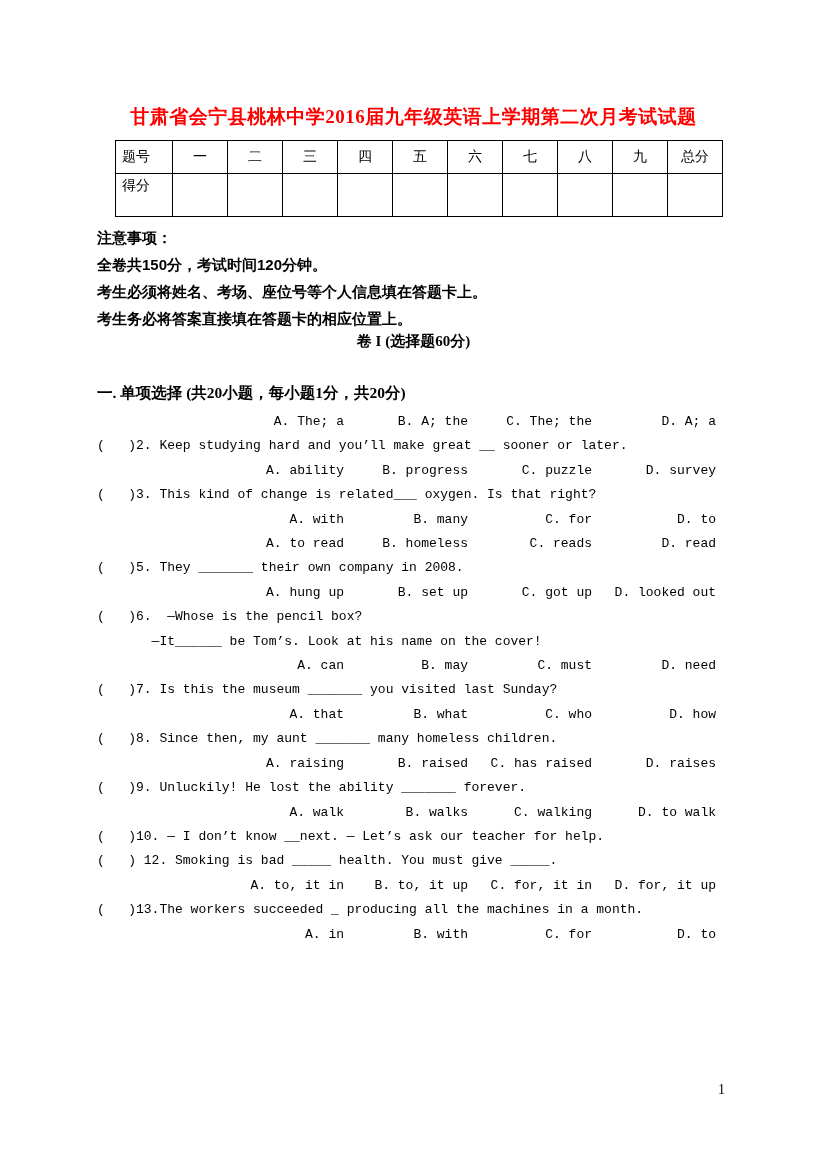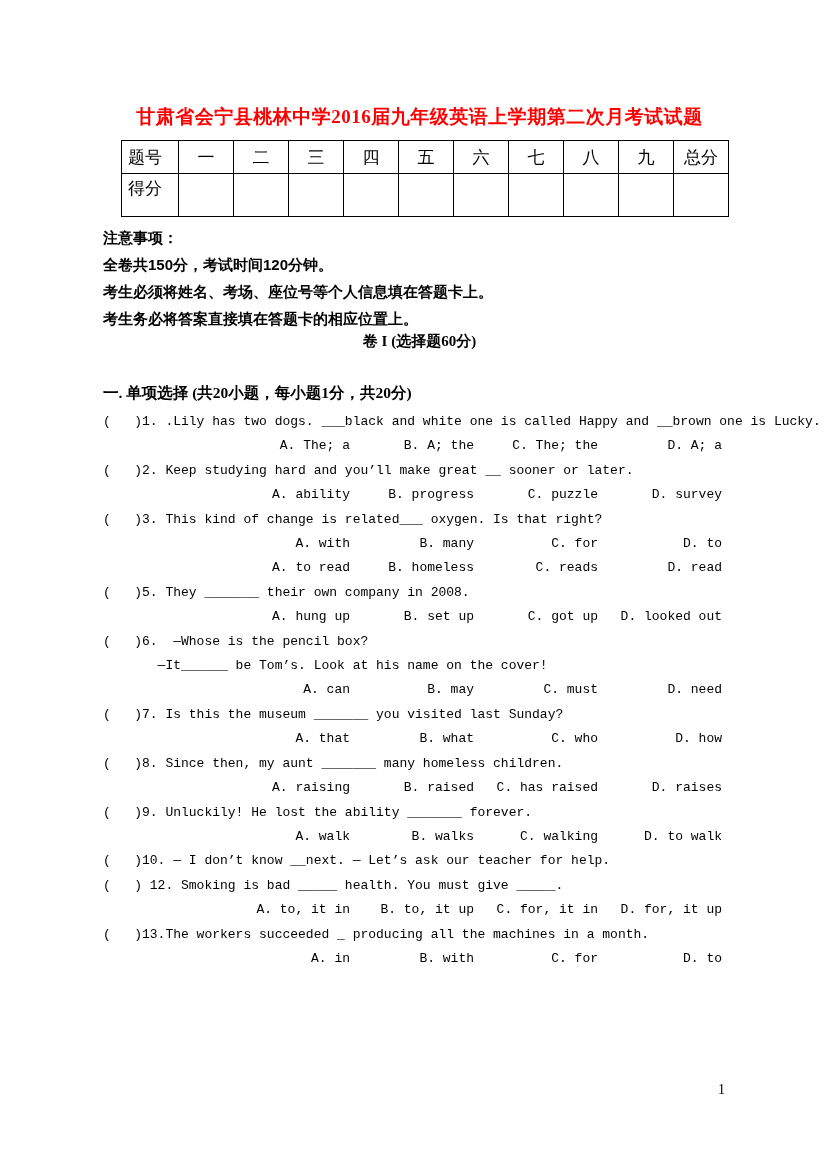--- a/index.html
+++ b/index.html
@@ -2,33 +2,33 @@
 <html><head>
 <meta charset="utf-8">
 <style>
   html, body { margin: 0; padding: 0; }
   body {
     width: 827px; height: 1170px;
     background: #ffffff; color: #000000;
     font-family: "Liberation Serif", "DejaVu Serif", serif;
     position: relative; overflow: hidden;
   }
-  .content { position: absolute; left: 103px; top: 104px; width: 633px; }
+  .content { position: absolute; left: 97px; top: 104px; width: 633px; }
 
   .title {
     margin: 0; text-align: center;
     font-family: "Liberation Serif", "DejaVu Serif", serif;
     font-weight: bold; font-size: 19px; line-height: 26px;
     letter-spacing: 0.5px;
   }
 
   .score-table {
     border-collapse: collapse; table-layout: fixed;
     width: 608px; margin: 10px 8px 0 18px;
-    font-size: 17px;
+    font-size: 14px;
     font-family: "Liberation Sans", "DejaVu Sans", sans-serif;
   }
   .score-table td { border: 1.5px solid #000; text-align: center; padding: 0; }
   .score-table tr.header-row { height: 33px; }
   .score-table tr.score-row { height: 43px; }
   .score-table td.label-cell { text-align: left; padding-left: 6px; }
   .score-table tr.score-row td { vertical-align: top; padding-top: 3px; }
 
   .notices {
     margin-top: 7px;
@@ -122,21 +122,20 @@
         <div>考生务必将答案直接填在答题卡的相应位置上。</div>
       </div>
   </div>
 
   <div class="part-heading">卷 I (选择题60分)</div>
 
   <div class="section-heading">一. 单项选择 (共20小题，每小题1分，共20分)</div>
 
   <div class="questions">
       <div class="question">
-        <div class="q-stem">(   )1. .Lily has two dogs. ___black and white one is called Happy and __brown one is Lucky.</div>
         <div class="q-options"><span class="q-option">A. The; a</span><span class="q-option">B. A; the</span><span class="q-option">C. The; the</span><span class="q-option">D. A; a</span></div>
       </div>
       <div class="question">
         <div class="q-stem">(   )2. Keep studying hard and you’ll make great __ sooner or later.</div>
         <div class="q-options"><span class="q-option">A. ability</span><span class="q-option">B. progress</span><span class="q-option">C. puzzle</span><span class="q-option">D. survey</span></div>
       </div>
       <div class="question">
         <div class="q-stem">(   )3. This kind of change is related___ oxygen. Is that right?</div>
         <div class="q-options"><span class="q-option">A. with</span><span class="q-option">B. many</span><span class="q-option">C. for</span><span class="q-option">D. to</span></div>
       </div>

